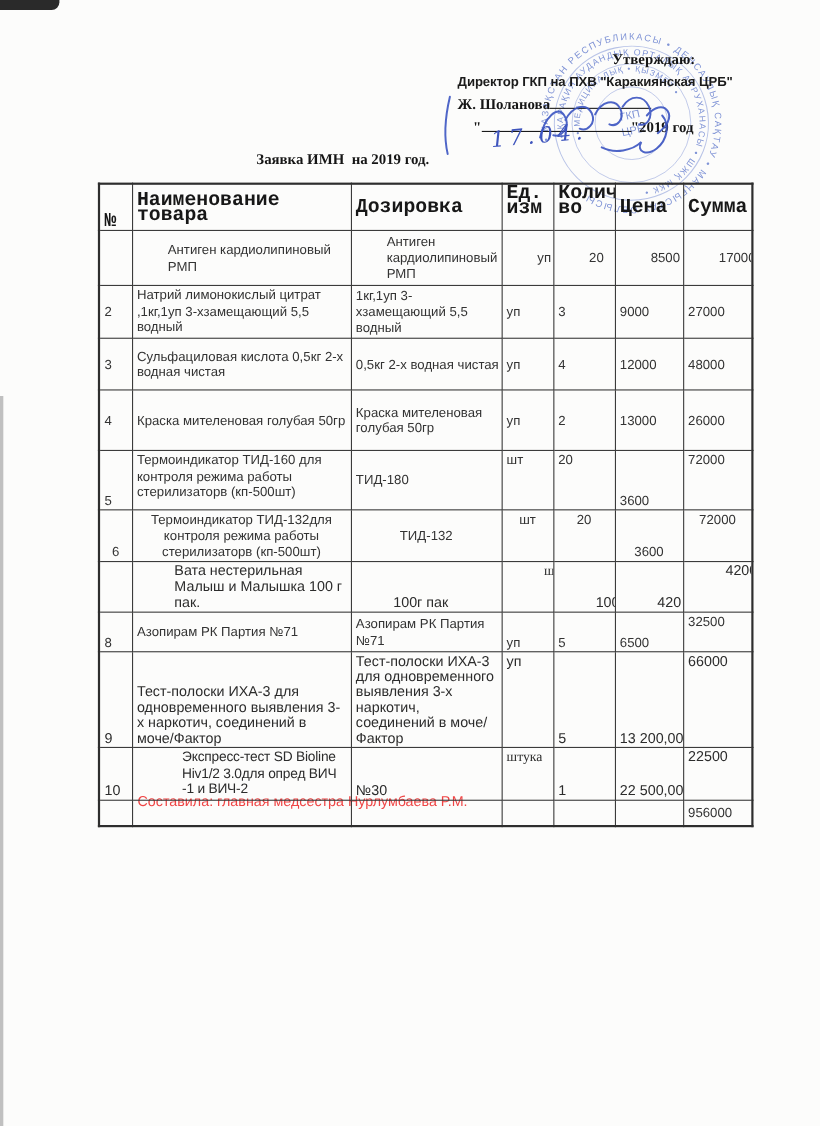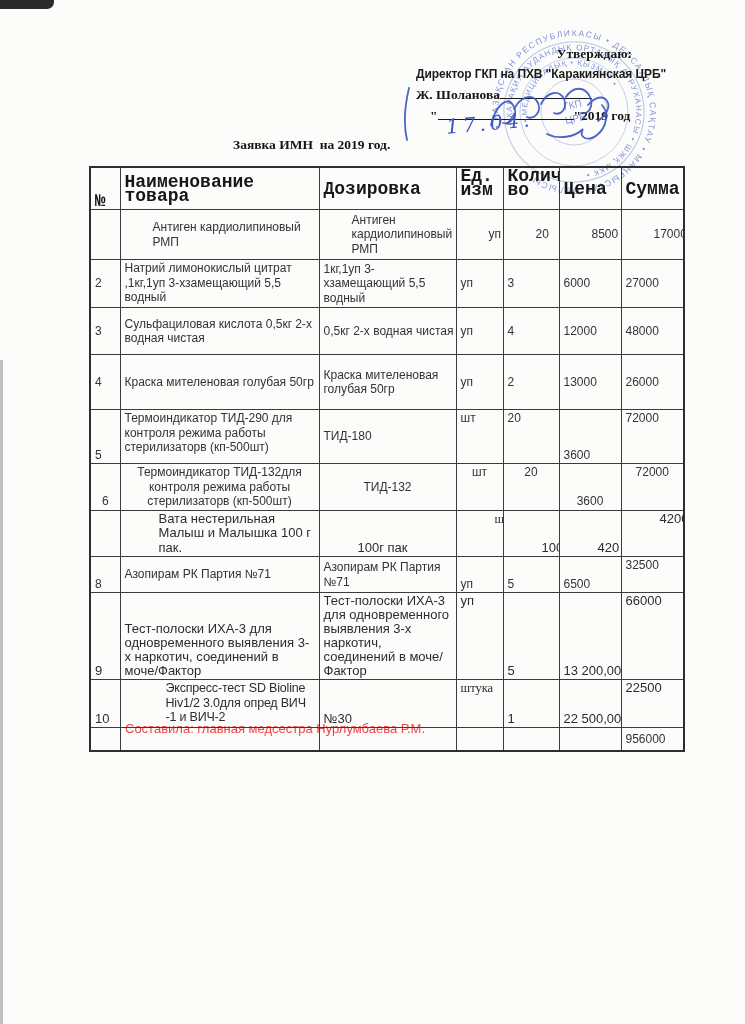--- a/index.html
+++ b/index.html
@@ -167,21 +167,21 @@
           <td>20</td>
           <td>8500</td>
           <td>170000</td>
         </tr>
         <tr class="row-2">
           <td>2</td>
           <td>Натрий лимонокислый цитрат ,1кг,1уп 3-хзамещающий 5,5 водный</td>
           <td>1кг,1уп 3-хзамещающий 5,5 водный</td>
           <td>уп</td>
           <td>3</td>
-          <td>6000</td>
+          <td>9000</td>
           <td>27000</td>
         </tr>
         <tr class="row-3">
           <td>3</td>
           <td>Сульфациловая кислота 0,5кг 2-х водная чистая</td>
           <td>0,5кг 2-х водная чистая</td>
           <td>уп</td>
           <td>4</td>
           <td>12000</td>
           <td>48000</td>
@@ -190,21 +190,21 @@
           <td>4</td>
           <td>Краска мителеновая голубая 50гр</td>
           <td>Краска мителеновая голубая 50гр</td>
           <td>уп</td>
           <td>2</td>
           <td>13000</td>
           <td>26000</td>
         </tr>
         <tr class="row-5">
           <td>5</td>
-          <td>Термоиндикатор ТИД-290 для контроля режима работы стерилизаторв (кп-500шт)</td>
+          <td>Термоиндикатор ТИД-160 для контроля режима работы стерилизаторв (кп-500шт)</td>
           <td>ТИД-180</td>
           <td>шт</td>
           <td>20</td>
           <td>3600</td>
           <td>72000</td>
         </tr>
         <tr class="row-6">
           <td>6</td>
           <td>Термоиндикатор ТИД-132для контроля режима работы стерилизаторв (кп-500шт)</td>
           <td>ТИД-132</td>

